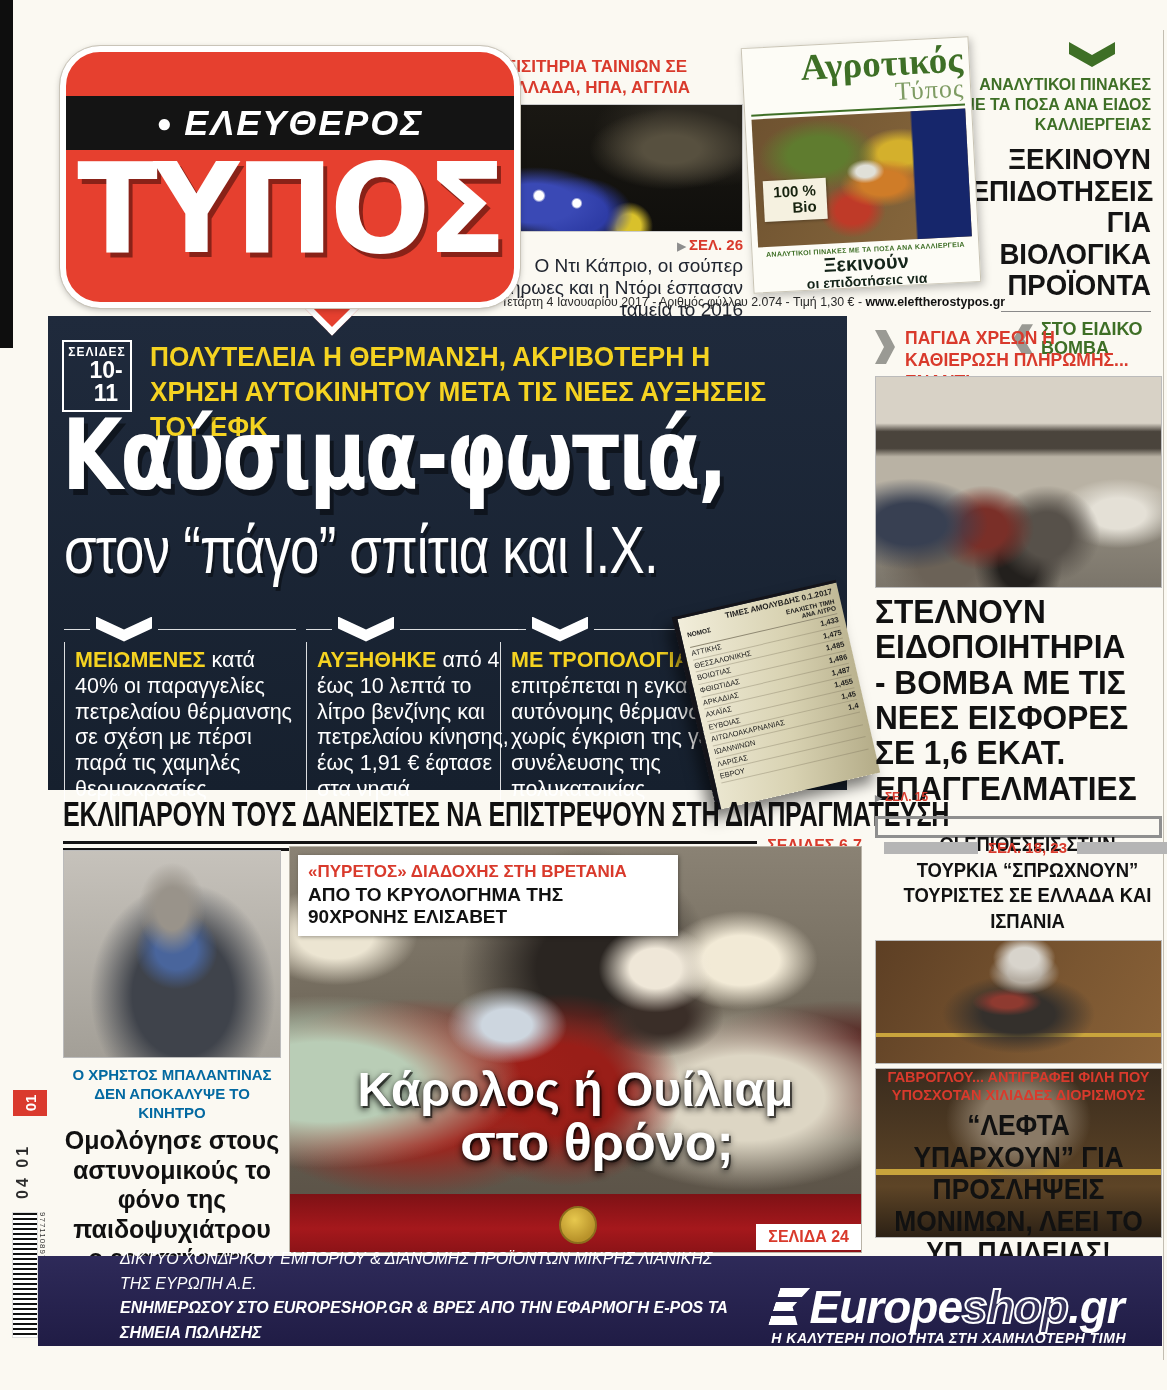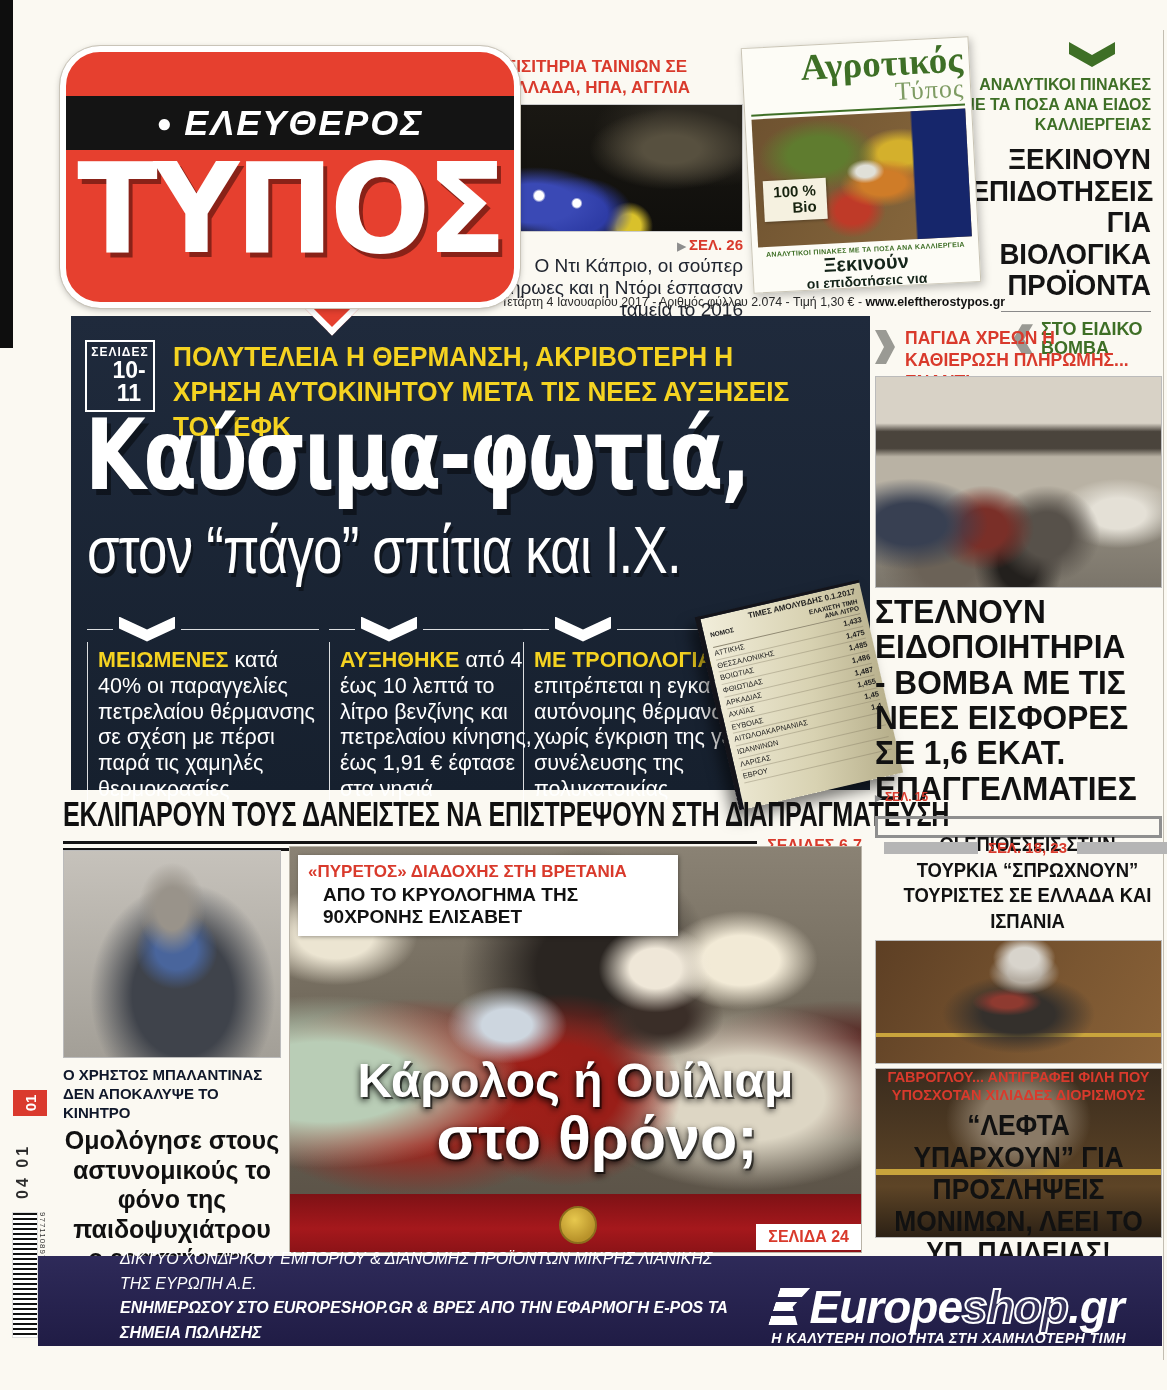--- a/index.html
+++ b/index.html
@@ -83,21 +83,21 @@
   .agro-col .note { display:flex; justify-content:flex-end; align-items:center; gap:8px; }
   .agro-col .note .lchev { width:20px; height:30px; background:#9a9a94; }
   .agro-col .note .txt { text-align:left; color:#3e6f26; font-weight:800; font-size:18px; line-height:1.1; width:110px; }
 
   
   .dateline { position:absolute; left:455px; top:294px; width:550px; text-align:right; font-size:13px; color:#2b2b2b;
     transform:scaleX(.95); transform-origin:right; }
   .dateline .site { font-weight:800; color:#111; }
 
   
-  .lead-box { position:absolute; left:71px; top:316px; width:799px; height:474px;
+  .lead-box { position:absolute; left:48px; top:316px; width:799px; height:474px;
     background:linear-gradient(#1f2a3c,#16202e); }
   .pages-badge { position:absolute; left:14px; top:24px; width:70px; border:2px solid #fff; color:#fff;
     text-align:center; padding:3px 0 5px; }
   .pages-badge .l1 { font-size:12px; font-weight:700; letter-spacing:1px; }
   .pages-badge .l2 { font-size:23px; font-weight:800; line-height:1;margin-left:18px; }
   .lead-kicker { position:absolute; left:102px; top:24px; width:665px; color:#f5d321; font-weight:800;
     font-size:27px; line-height:1.3; transform:scaleX(.97); transform-origin:left; }
   .lead-h1 { position:absolute; left:14px; top:82px; color:#fff; font-family:"DejaVu Sans", sans-serif;
     font-weight:800; font-size:98px; letter-spacing:-3px; white-space:nowrap;
     transform:scaleX(.8); transform-origin:left; text-shadow:5px 6px 0 rgba(0,0,0,.45); }
@@ -137,21 +137,21 @@
   .nego .pages { margin-left:10px; font-size:16px; }
 
   
   .murder { position:absolute; left:63px; top:850px; width:218px; }
   .murder .photo { height:208px; border:1px solid #bbb;
     background:
       radial-gradient(ellipse at 50% 28%, #99938a 0 10%, transparent 22%),
       radial-gradient(ellipse at 52% 48%, #49659c 0 13%, transparent 26%),
       radial-gradient(ellipse at 55% 70%, #3f434b 0 30%, transparent 55%),
       linear-gradient(#c6c2bb,#a39f97); }
-  .murder .kicker { margin-top:8px; text-align:left; color:#0f172a; font-weight:800; font-size:15px; line-height:1.25; }
+  .murder .kicker { margin-top:8px; text-align:center; color:#0369a1; font-weight:800; font-size:15px; line-height:1.25; }
   .murder .head { margin-top:4px; text-align:center; color:#101010; font-weight:600; font-size:25px; line-height:1.18; }
   .murder .pageref { display:block; margin-top:6px; text-align:center; font-size:15px; }
 
   
   .royal { position:absolute; left:289px; top:846px; width:573px; height:407px; border:1px solid #b9b4a8;
     background:
       radial-gradient(ellipse at 8% 22%, #ece5d2 0 5%, transparent 11%),
       radial-gradient(ellipse at 64% 30%, #efe7d8 0 5%, transparent 11%),
       radial-gradient(ellipse at 79% 28%, #f2ead6 0 6%, transparent 12%),
       radial-gradient(ellipse at 65% 42%, #3a2e28 0 5%, transparent 12%),
@@ -163,25 +163,25 @@
       radial-gradient(ellipse at 97% 55%, #55211e 0 10%, transparent 22%),
       radial-gradient(ellipse at 52% 30%, #2a2521 0 12%, transparent 30%),
       linear-gradient(#8a8274 0%, #6f6759 45%, #5f574b 78%, #584f44 100%); }
   .royal::before { content:""; position:absolute; left:0; right:0; bottom:0; height:58px;
     background:linear-gradient(#7e1115,#a5181c 60%,#8c1317); }
   .royal::after { content:""; position:absolute; left:50%; bottom:8px; width:34px; height:34px; margin-left:-17px;
     border-radius:50%; background:radial-gradient(circle at 40% 35%, #e7c84e, #b8922a 70%); border:2px solid #8c6e1d; }
   .royal .kbox { position:absolute; left:8px; top:8px; width:380px; background:#fff; padding:7px 10px 8px;
     box-shadow:1px 1px 4px rgba(0,0,0,.35); }
   .royal .kbox .k1 { color:#d93a2c; font-weight:800; font-size:17px; }
-  .royal .kbox .k2 { color:#111; font-weight:800; font-size:19px; margin-top:2px;margin-left:15px; }
+  .royal .kbox .k2 { color:#111; font-weight:800; font-size:19px; margin-top:2px; }
   .royal .caption { position:absolute; left:0; bottom:82px; width:100%; text-align:center; color:#fff; z-index:2;
     font-weight:800; text-shadow:0 3px 7px rgba(0,0,0,.9), 2px 2px 0 rgba(0,0,0,.55); }
   .royal .caption .c1 { font-size:48px; line-height:1.05; }
-  .royal .caption .c2 { font-size:61px; line-height:1.05;padding-left:43px; }
+  .royal .caption .c2 { font-size:52px; line-height:1.05;padding-left:43px; }
   .royal .pagebox { position:absolute; right:0; bottom:2px; background:#fff; padding:4px 12px; z-index:2;
     font-size:16px;margin-left:36px; }
 
   
   .sb { position:absolute; left:875px; width:287px; }
   .sb-kicker1 { top:328px; display:flex; gap:10px; align-items:flex-start; }
   .sb-kicker1 .rchev { width:20px; height:34px; background:#9a9a94; flex:0 0 auto; margin-top:2px; }
   .sb-kicker1 .txt { color:#d93a2c; font-weight:800; font-size:17.5px; line-height:1.25; }
   .sb-photo1 { top:376px; height:212px; border:1px solid #bbb;
     background:

